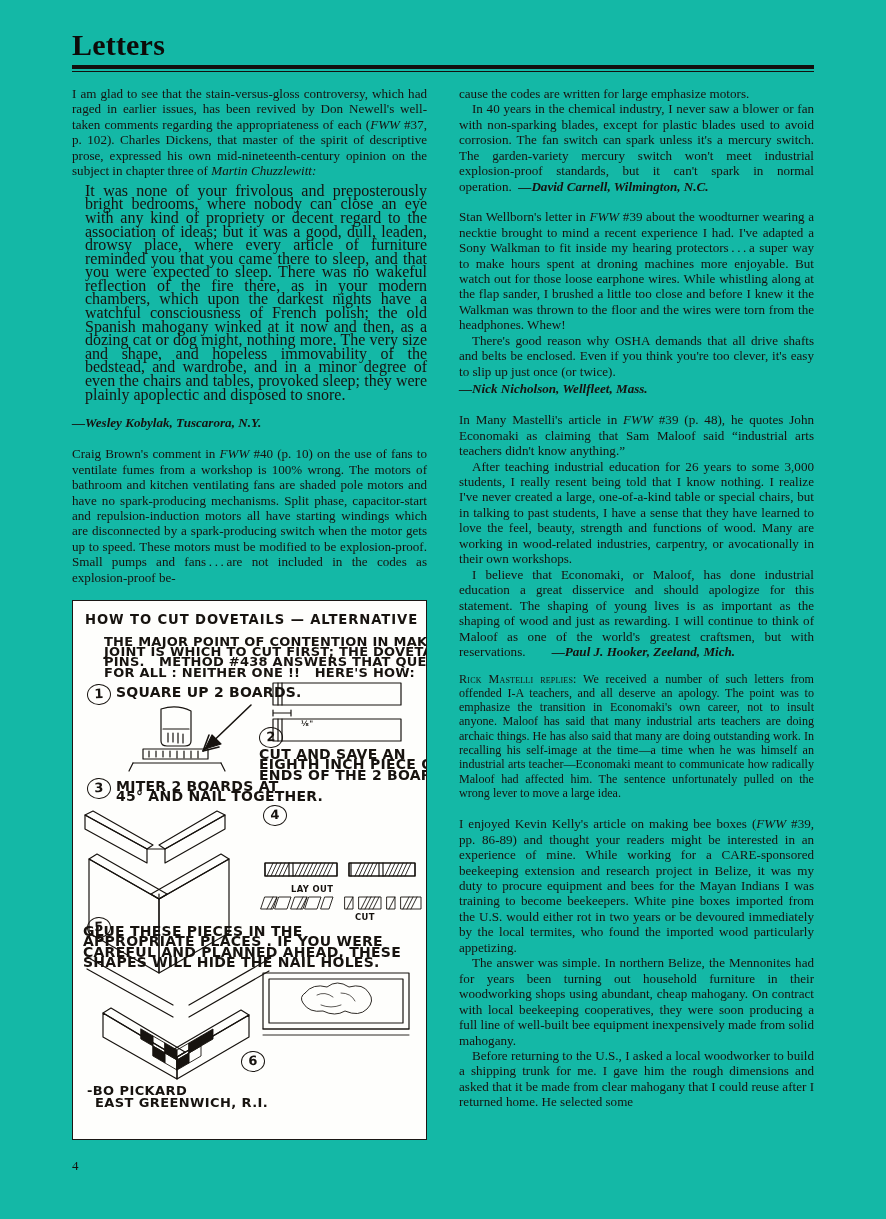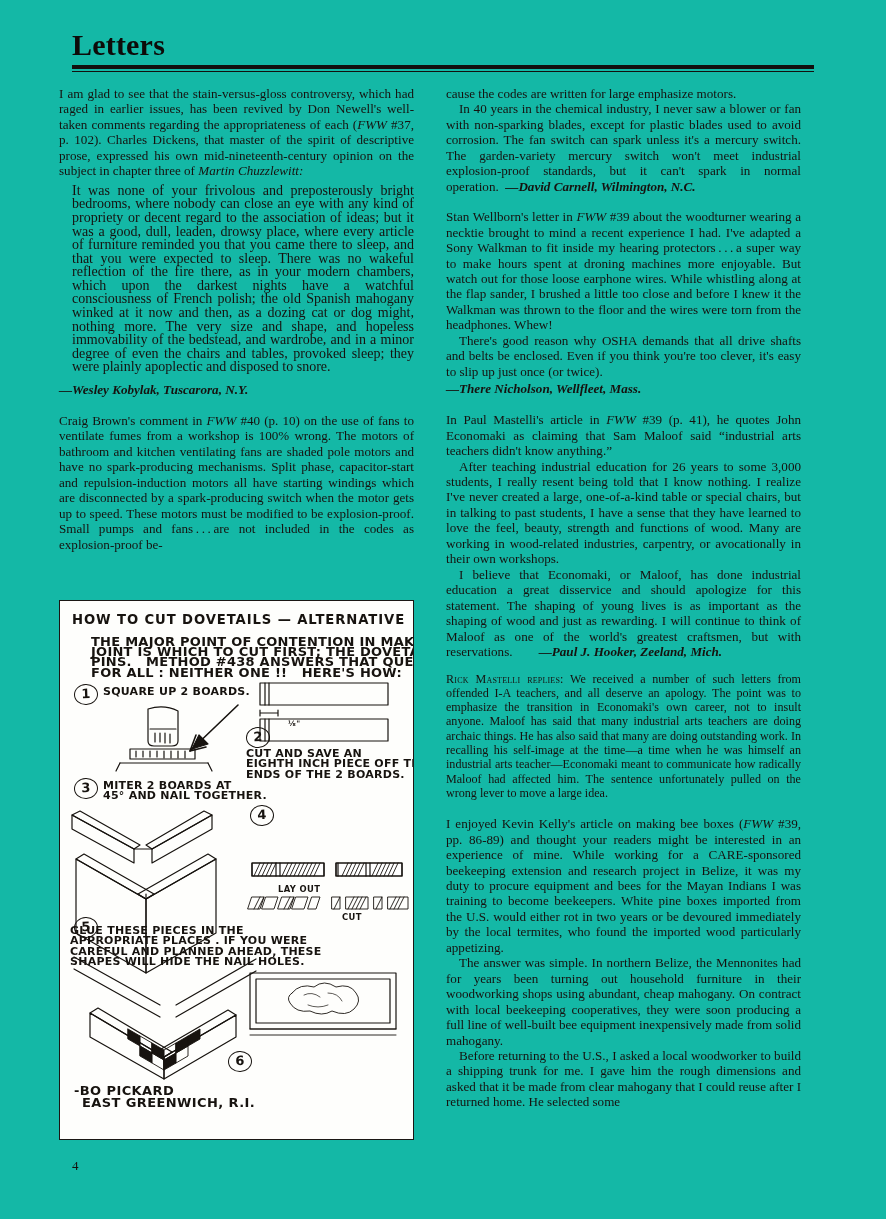--- a/index.html
+++ b/index.html
@@ -41,21 +41,21 @@
     background: #12100e;
   }
   .rule-thin {
     margin-top: 2px;
     height: 1px;
     background: #12100e;
   }
   
   #columns {
     position: absolute;
-    left: 59px;
+    left: 72px;
     top: 86px;
     width: 742px;
     height: 1060px;
     text-decoration: underline;
   }
   .col {
     position: absolute;
     top: 0;
     width: 355px;
   }
@@ -74,23 +74,23 @@
   p.body + p.body { margin-top: 0; }
   p.indent { text-indent: 13px; }
   p.gap { margin-top: 12px; }
   .ital { font-style: italic; }
   .smallcaps {
     font-variant: small-caps;
     letter-spacing: 0.2px;
   }
 
   blockquote.excerpt {
-    margin: 5px 0 8px 0;
+    margin: 5px 0 14px 0;
     padding: 0 0 0 13px;
-    font-size: 14px;
+    font-size: 16px;
     line-height: 13.6px;
     text-align: justify;
   }
   .signature {
     margin-top: 2px;
     text-align: left;
     font-style: italic;
     font-weight: bold;
     font-size: 13.1px;
     line-height: 16px;
@@ -131,21 +131,21 @@
     top: 11px;
   }
   .hand.intro {
     font-size: 13px;
     line-height: 10.2px;
     left: 31px;
     top: 36px;
     letter-spacing: 0.25px;
   }
   .hand.step-text {
-    font-size: 11px;
+    font-size: 14px;
     line-height: 10.4px;
     letter-spacing: 0.25px;
   }
   .hand.sign {
     font-size: 13px;
     line-height: 11.4px;
     letter-spacing: 0.4px;
   }
   .circnum {
     position: absolute;
@@ -342,23 +342,23 @@
       </div>
     </div>
 
     <div class="col col-right">
 
       <p class="body">cause the codes are written for large emphasize motors.</p>
       <p class="body indent"><span>In 40 years in the chemical industry, I never saw a blower or fan with non-sparking blades, except for plastic blades used to avoid corrosion. The fan switch can spark unless it's a mercury switch. The garden-variety mercury switch won't meet industrial explosion-proof standards, but it can't spark in normal operation.</span>&nbsp;&nbsp;<span class="inline-sign">—David Carnell, Wilmington, N.C.</span></p>
 
       <p class="body gap" style="margin-top:15px"><span>Stan Wellborn's letter in </span><span class="ital">FWW</span><span> #39 about the woodturner wearing a necktie brought to mind a recent experience I had. I've adapted a Sony Walkman to fit inside my hearing protectors . . . a super way to make hours spent at droning machines more enjoyable. But watch out for those loose earphone wires. While whistling along at the flap sander, I brushed a little too close and before I knew it the Walkman was thrown to the floor and the wires were torn from the headphones. Whew!</span></p>
       <p class="body indent">There's good reason why OSHA demands that all drive shafts and belts be enclosed. Even if you think you're too clever, it's easy to slip up just once (or twice).</p>
-      <div class="signature">—There Nicholson, Wellfleet, Mass.</div>
-
-      <p class="body gap" style="margin-top:15px"><span>In Paul Mastelli's article in </span><span class="ital">FWW</span><span> #39 (p. 41), he quotes John Economaki as claiming that Sam Maloof said “industrial arts teachers didn't know anything.”</span></p>
+      <div class="signature">—Nick Nicholson, Wellfleet, Mass.</div>
+
+      <p class="body gap" style="margin-top:15px"><span>In Many Mastelli's article in </span><span class="ital">FWW</span><span> #39 (p. 48), he quotes John Economaki as claiming that Sam Maloof said “industrial arts teachers didn't know anything.”</span></p>
       <p class="body indent">After teaching industrial education for 26 years to some 3,000 students, I really resent being told that I know nothing. I realize I've never created a large, one-of-a-kind table or special chairs, but in talking to past students, I have a sense that they have learned to love the feel, beauty, strength and functions of wood. Many are working in wood-related industries, carpentry, or avocationally in their own workshops.</p>
       <p class="body indent"><span>I believe that Economaki, or Maloof, has done industrial education a great disservice and should apologize for this statement. The shaping of young lives is as important as the shaping of wood and just as rewarding. I will continue to think of Maloof as one of the world's greatest craftsmen, but with reservations.</span>&nbsp;&nbsp;&nbsp;&nbsp;&nbsp;&nbsp;&nbsp;&nbsp;<span class="inline-sign">—Paul J. Hooker, Zeeland, Mich.</span></p>
 
       <p class="reply-lead"><span class="smallcaps">Rick Mastelli replies:</span><span> We received a number of such letters from offended I-A teachers, and all deserve an apology. The point was to emphasize the transition in Economaki's own career, not to insult anyone. Maloof has said that many industrial arts teachers are doing archaic things. He has also said that many are doing outstanding work. In recalling his self-image at the time—a time when he was himself an industrial arts teacher—Economaki meant to communicate how radically Maloof had affected him. The sentence unfortunately pulled on the wrong lever to move a large idea.</span></p>
 
       <p class="body gap" style="margin-top:16px"><span>I enjoyed Kevin Kelly's article on making bee boxes (</span><span class="ital">FWW</span><span> #39, pp. 86-89) and thought your readers might be interested in an experience of mine. While working for a CARE-sponsored beekeeping extension and research project in Belize, it was my duty to procure equipment and bees for the Mayan Indians I was training to become beekeepers. White pine boxes imported from the U.S. would either rot in two years or be devoured immediately by the local termites, who found the imported wood particularly appetizing.</span></p>
       <p class="body indent">The answer was simple. In northern Belize, the Mennonites had for years been turning out household furniture in their woodworking shops using abundant, cheap mahogany. On contract with local beekeeping cooperatives, they were soon producing a full line of well-built bee equipment inexpensively made from solid mahogany.</p>
       <p class="body indent">Before returning to the U.S., I asked a local woodworker to build a shipping trunk for me. I gave him the rough dimensions and asked that it be made from clear mahogany that I could reuse after I returned home. He selected some</p>
     </div>
   </div>

